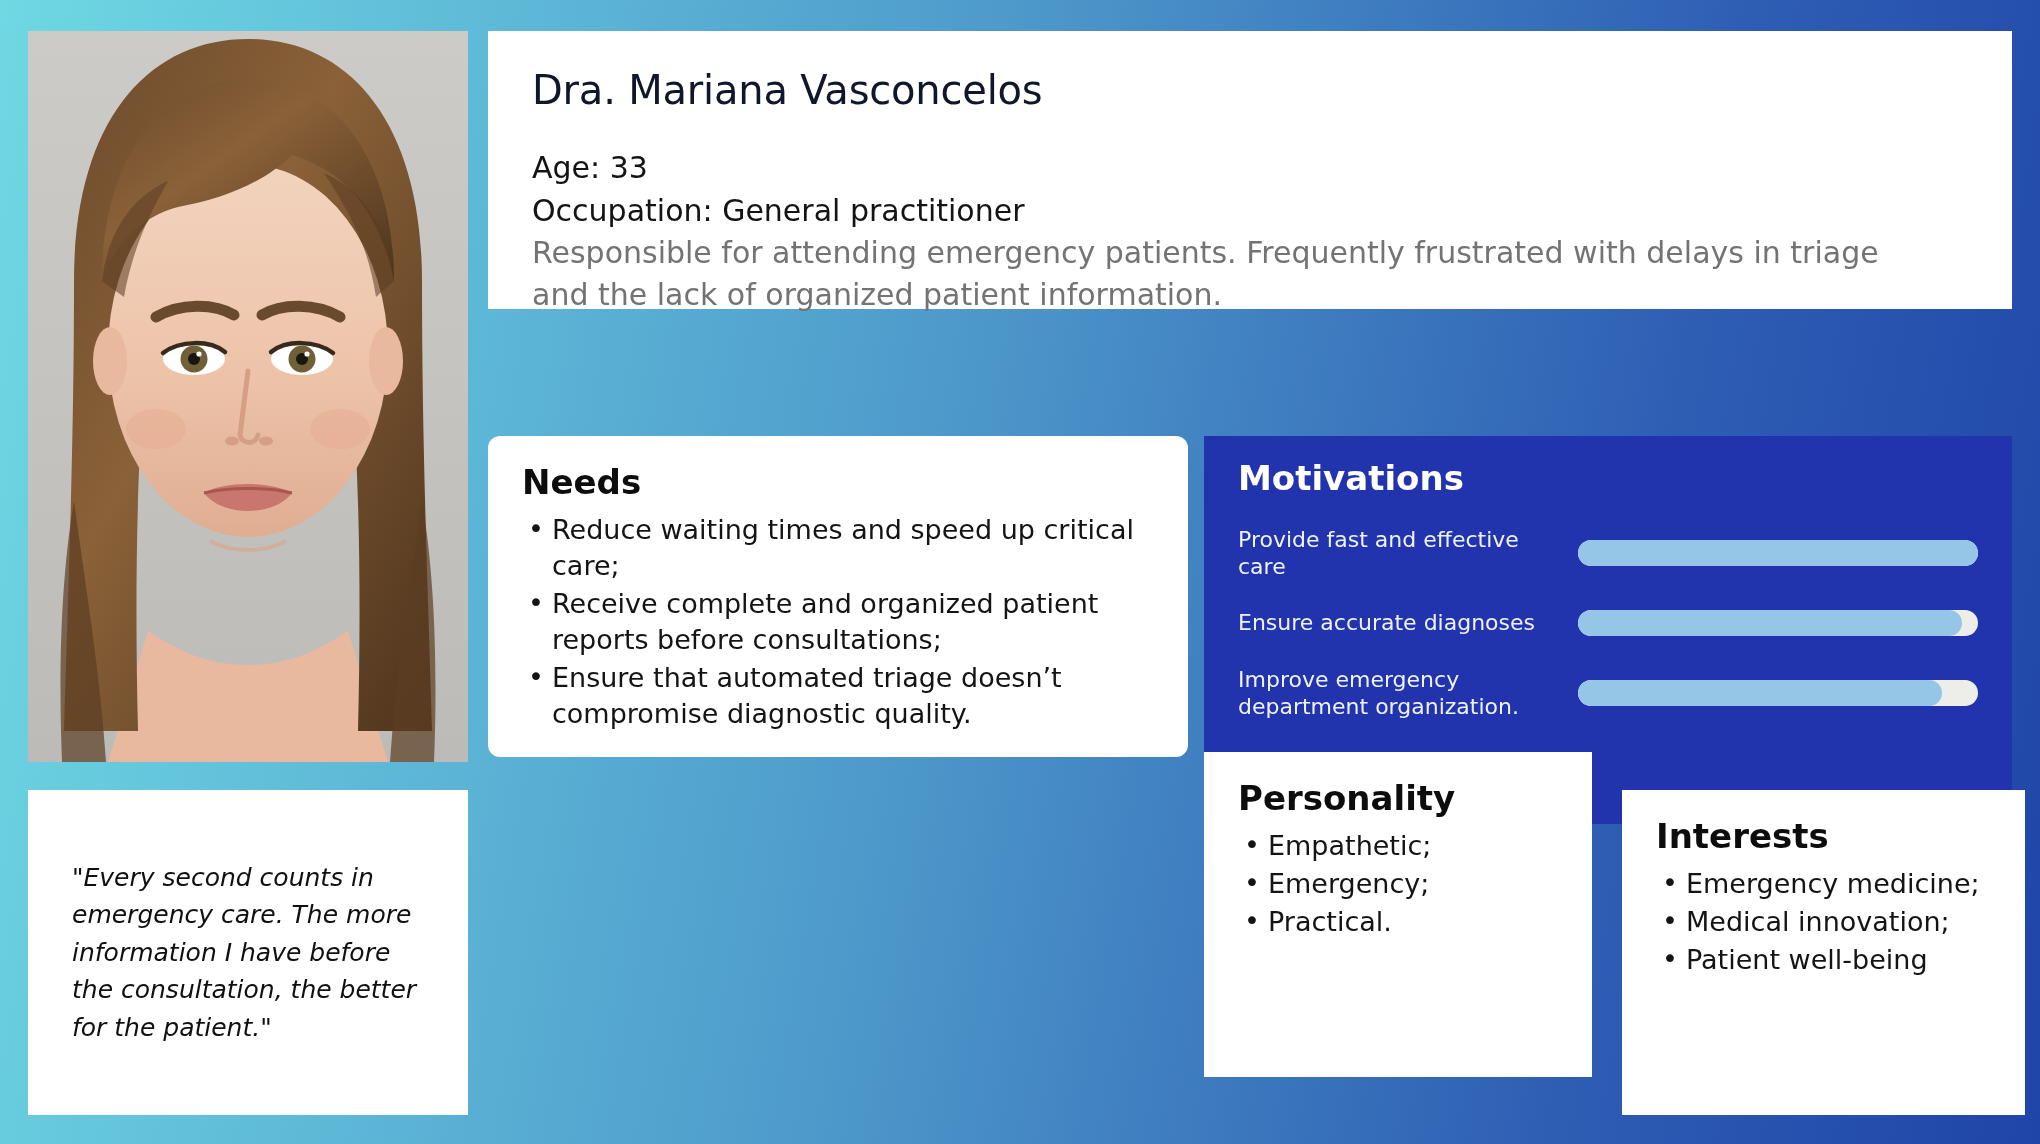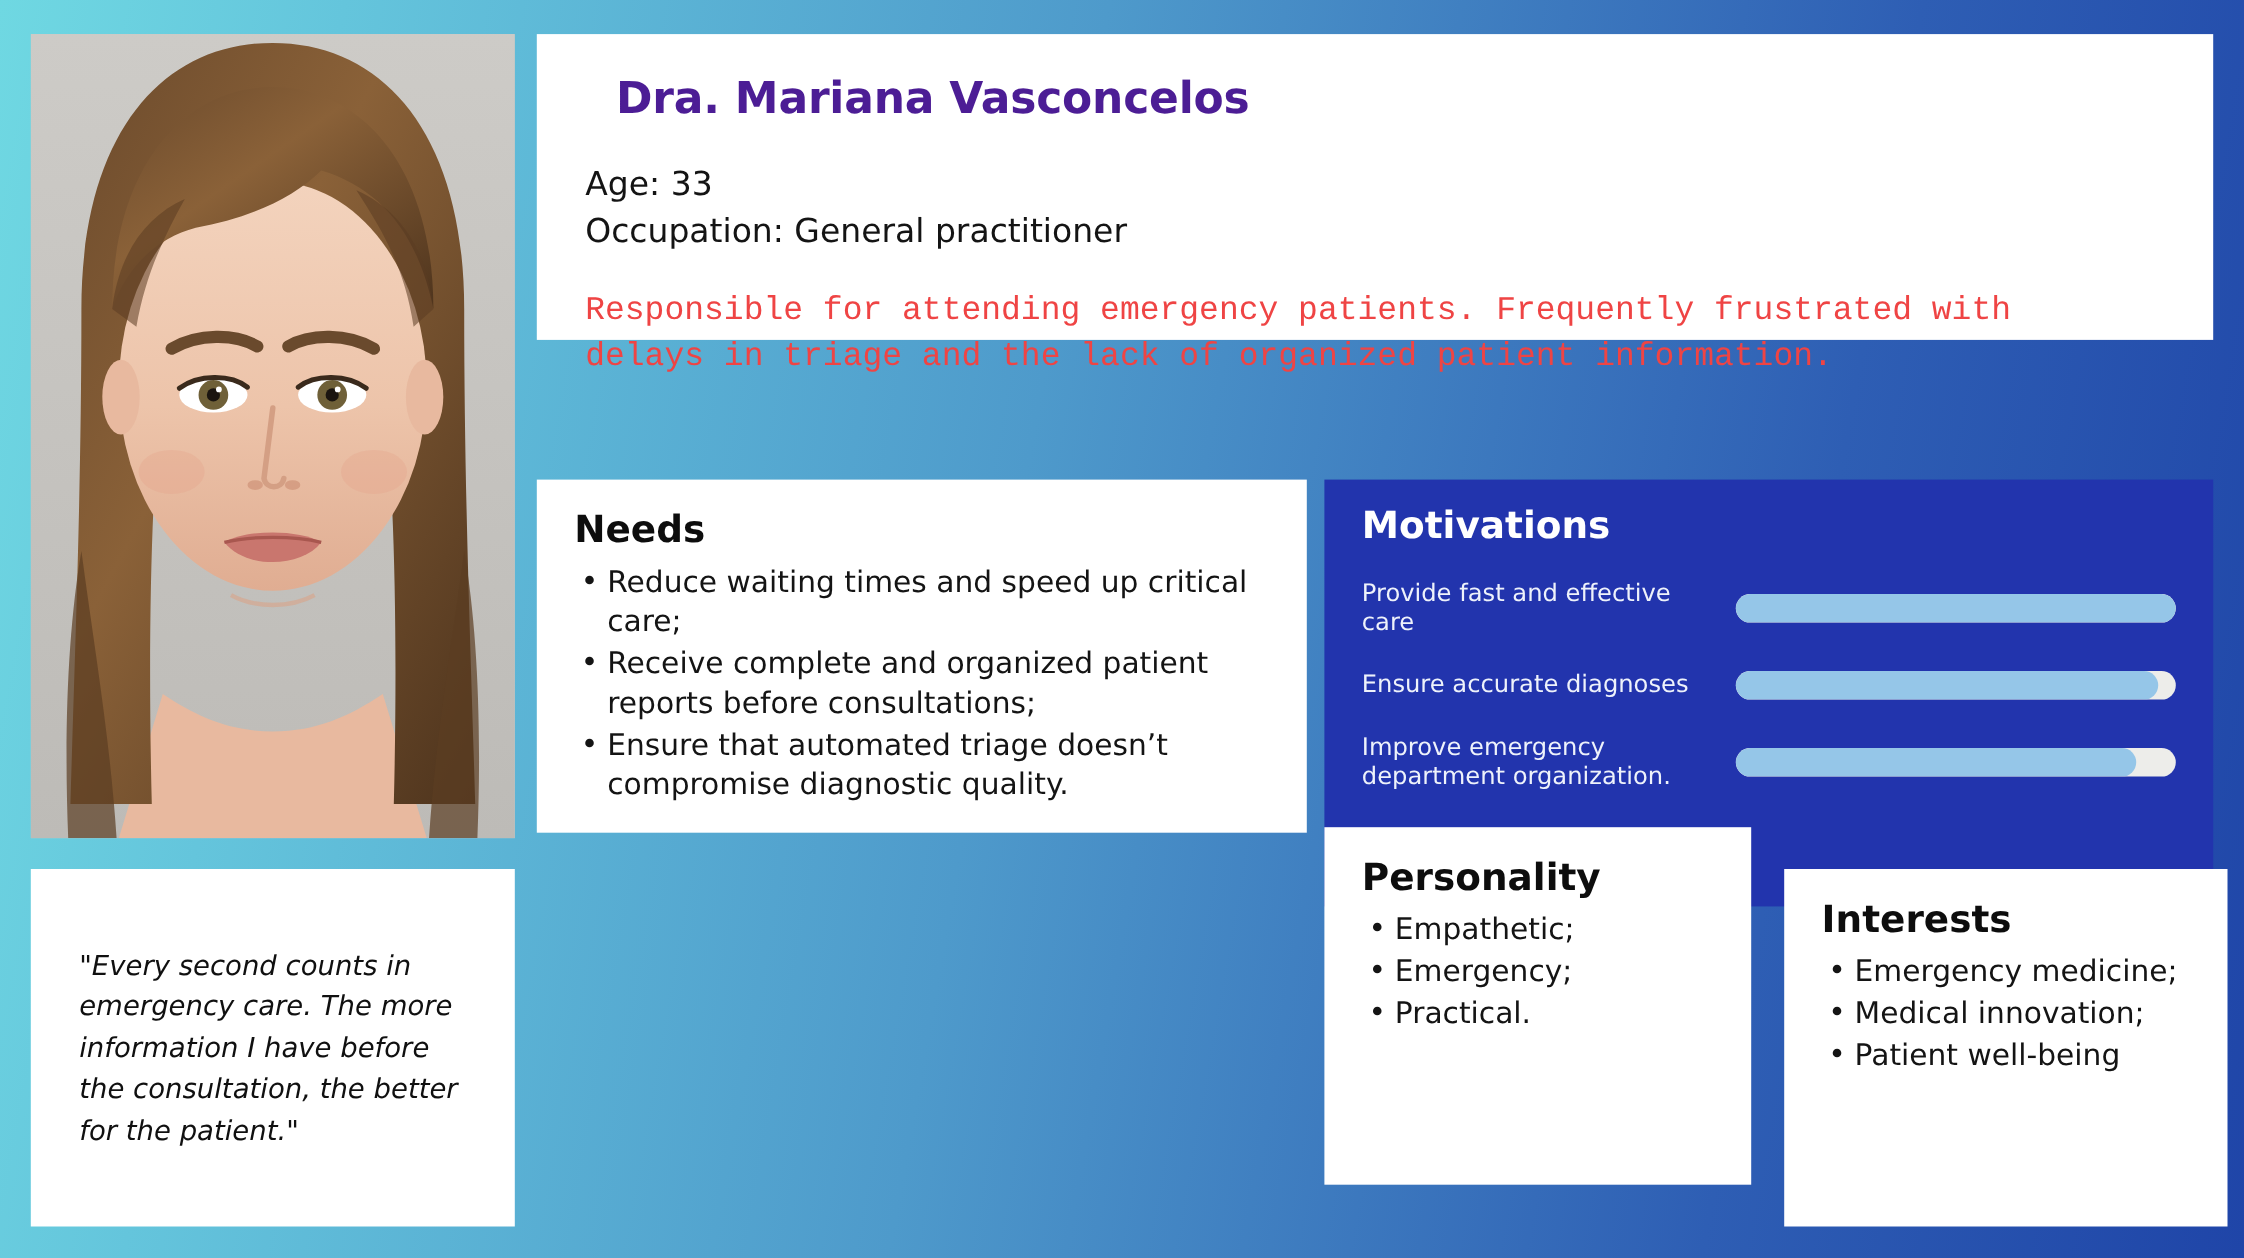--- a/index.html
+++ b/index.html
@@ -32,45 +32,43 @@
   .photo svg { display:block; width:100%; height:100%; }
 
   
   .header-card {
     left: 488px; top: 31px;
     width: 1524px; height: 278px;
     padding: 36px 44px;
   }
   .name {
     font-size: 40px;
-    font-weight: 700;
-    color: #4c1d95;
+    font-weight: 400;
+    color: #0f172a;
     letter-spacing: -0.2px;
-    margin-left: 28px;
   }
   .meta {
     margin-top: 34px;
     font-size: 30px;
     color: #141414;
     line-height: 1.42;
   }
   .desc {
-    margin-top: 30px;
     font-size: 30px;
-    color: #ef4444;
+    color: #737373;
     line-height: 1.4;
     max-width: 1400px;
-    font-family: Liberation Mono, monospace;
   }
 
   
   .needs-card {
     left: 488px; top: 436px;
     width: 700px; height: 321px;
     padding: 26px 34px 20px 34px;
+    border-radius: 12px;
   }
   .panel-title {
     font-size: 34px;
     font-weight: 700;
     color: #0d0d0d;
     margin-bottom: 10px;
   }
   ul.bullets {
     list-style: none;
     margin: 0; padding: 0;

